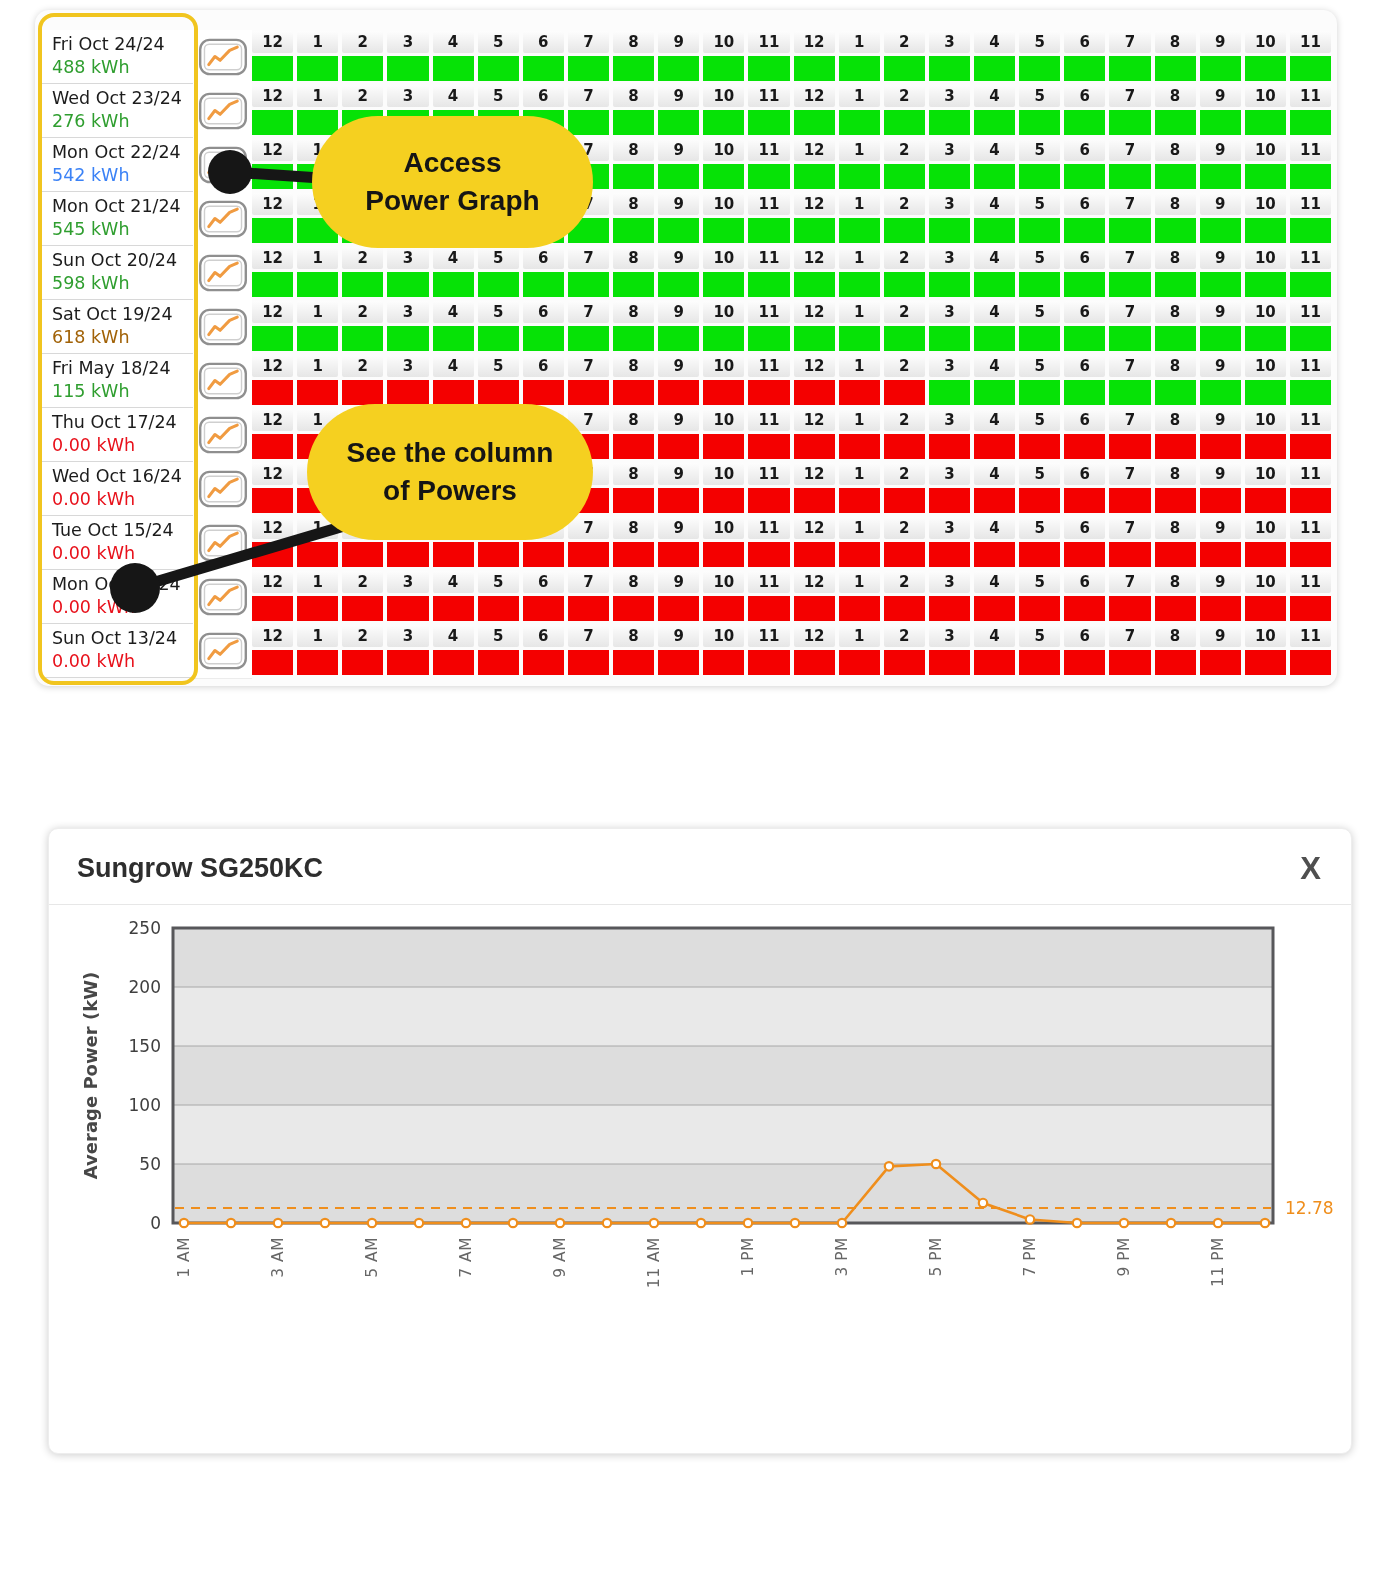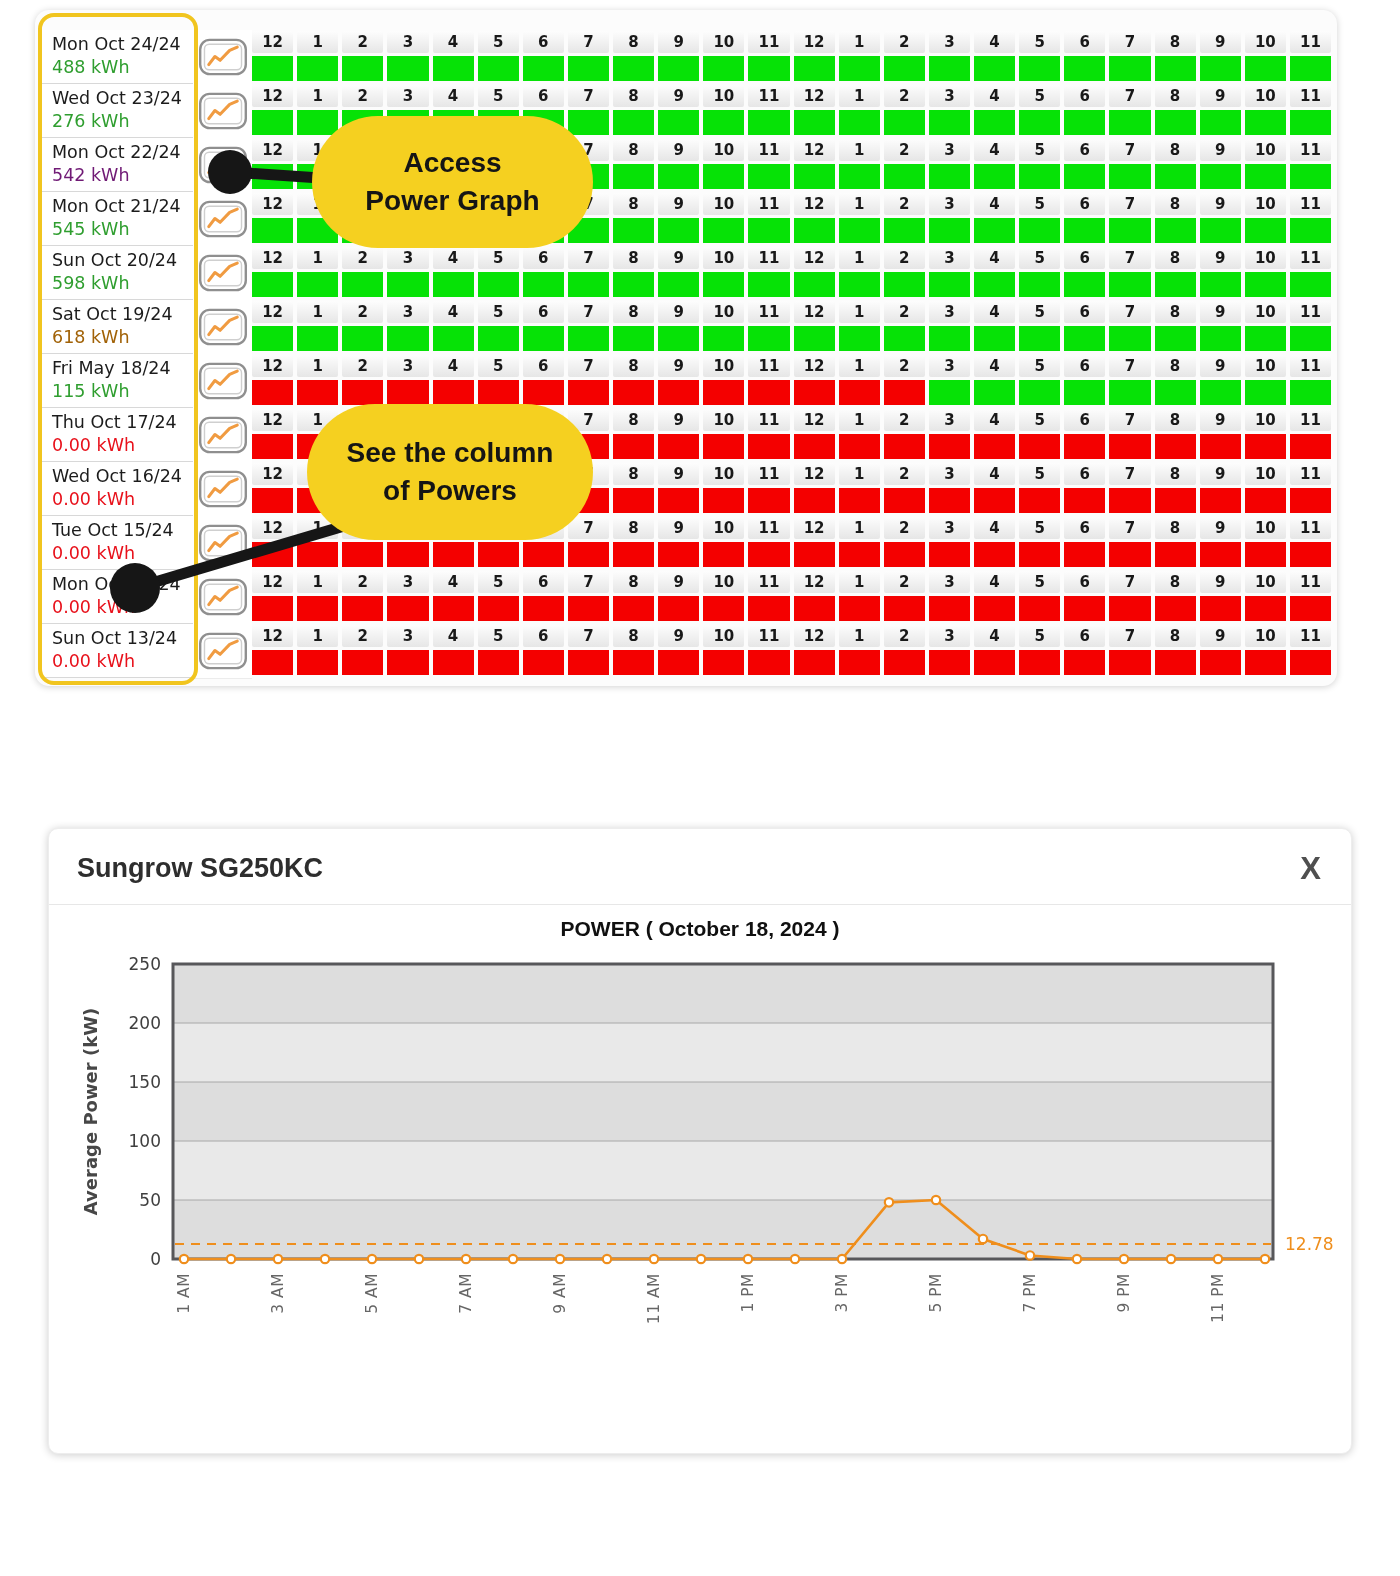--- a/index.html
+++ b/index.html
@@ -63,21 +63,21 @@
 </head>
 <body>
 
 <div class="page">
 
   <section class="snap-panel">
     <div class="date-col-highlight"></div>
     <div id="snap-rows">
         <div class="snap-row">
           <div class="date-cell">
-            <div class="d">Mon Oct 24/24</div>
+            <div class="d">Fri Oct 24/24</div>
             <div class="e" style="color: rgb(47, 158, 47);">488 kWh</div>
           </div>
           <div class="icon-cell">
             <svg class="gicon" viewBox="0 0 52 40">
               <rect x="2" y="2" width="48" height="36" rx="10" fill="#fff" stroke="#8f8f8f" stroke-width="2.5"></rect>
               <rect x="6.5" y="6.5" width="39" height="27" rx="5" fill="none" stroke="#cfcfcf" stroke-width="1.5"></rect>
               <polyline points="11,28 17.5,19.5 23,23.5 33,13 41,9.5" fill="none" stroke="#f09b41" stroke-width="3.2" stroke-linecap="round" stroke-linejoin="round"></polyline>
             </svg>
           </div>
           <div class="hours">
@@ -286,21 +286,21 @@
             </div>
             <div class="hour">
               <div class="hh">11</div>
               <div class="hc" style="background: rgb(6, 226, 6);"></div>
             </div>
           </div>
         </div>
         <div class="snap-row">
           <div class="date-cell">
             <div class="d">Mon Oct 22/24</div>
-            <div class="e" style="color: #701a75;">542 kWh</div>
+            <div class="e" style="color: #3b82f6;">542 kWh</div>
           </div>
           <div class="icon-cell">
             <svg class="gicon" viewBox="0 0 52 40">
               <rect x="2" y="2" width="48" height="36" rx="10" fill="#fff" stroke="#8f8f8f" stroke-width="2.5"></rect>
               <rect x="6.5" y="6.5" width="39" height="27" rx="5" fill="none" stroke="#cfcfcf" stroke-width="1.5"></rect>
               <polyline points="11,28 17.5,19.5 23,23.5 33,13 41,9.5" fill="none" stroke="#f09b41" stroke-width="3.2" stroke-linecap="round" stroke-linejoin="round"></polyline>
             </svg>
           </div>
           <div class="hours">
             <div class="hour">
@@ -1418,21 +1418,20 @@
       <span>of Powers</span>
     </div>
   </section>
 
 
   <section class="modal">
     <div class="modal-header">
       <div class="modal-title">Sungrow SG250KC</div>
       <div class="modal-close">X</div>
     </div>
-    <div class="chart-title">POWER ( October 18, 2024 )</div>
     <svg id="chart" width="1304" height="412" viewBox="0 0 1304 412">
         <rect x="124" y="21" width="1100" height="59" fill="#dddddd"></rect>
         <rect x="124" y="80" width="1100" height="59" fill="#e9e9e9"></rect>
         <rect x="124" y="139" width="1100" height="59" fill="#dddddd"></rect>
         <rect x="124" y="198" width="1100" height="59" fill="#e9e9e9"></rect>
         <rect x="124" y="257" width="1100" height="59" fill="#dddddd"></rect>
         <line x1="124" y1="257" x2="1224" y2="257" stroke="#a8a8a8" stroke-width="1"></line>
         <line x1="124" y1="198" x2="1224" y2="198" stroke="#a8a8a8" stroke-width="1"></line>
         <line x1="124" y1="139" x2="1224" y2="139" stroke="#a8a8a8" stroke-width="1"></line>
         <line x1="124" y1="80" x2="1224" y2="80" stroke="#a8a8a8" stroke-width="1"></line>

